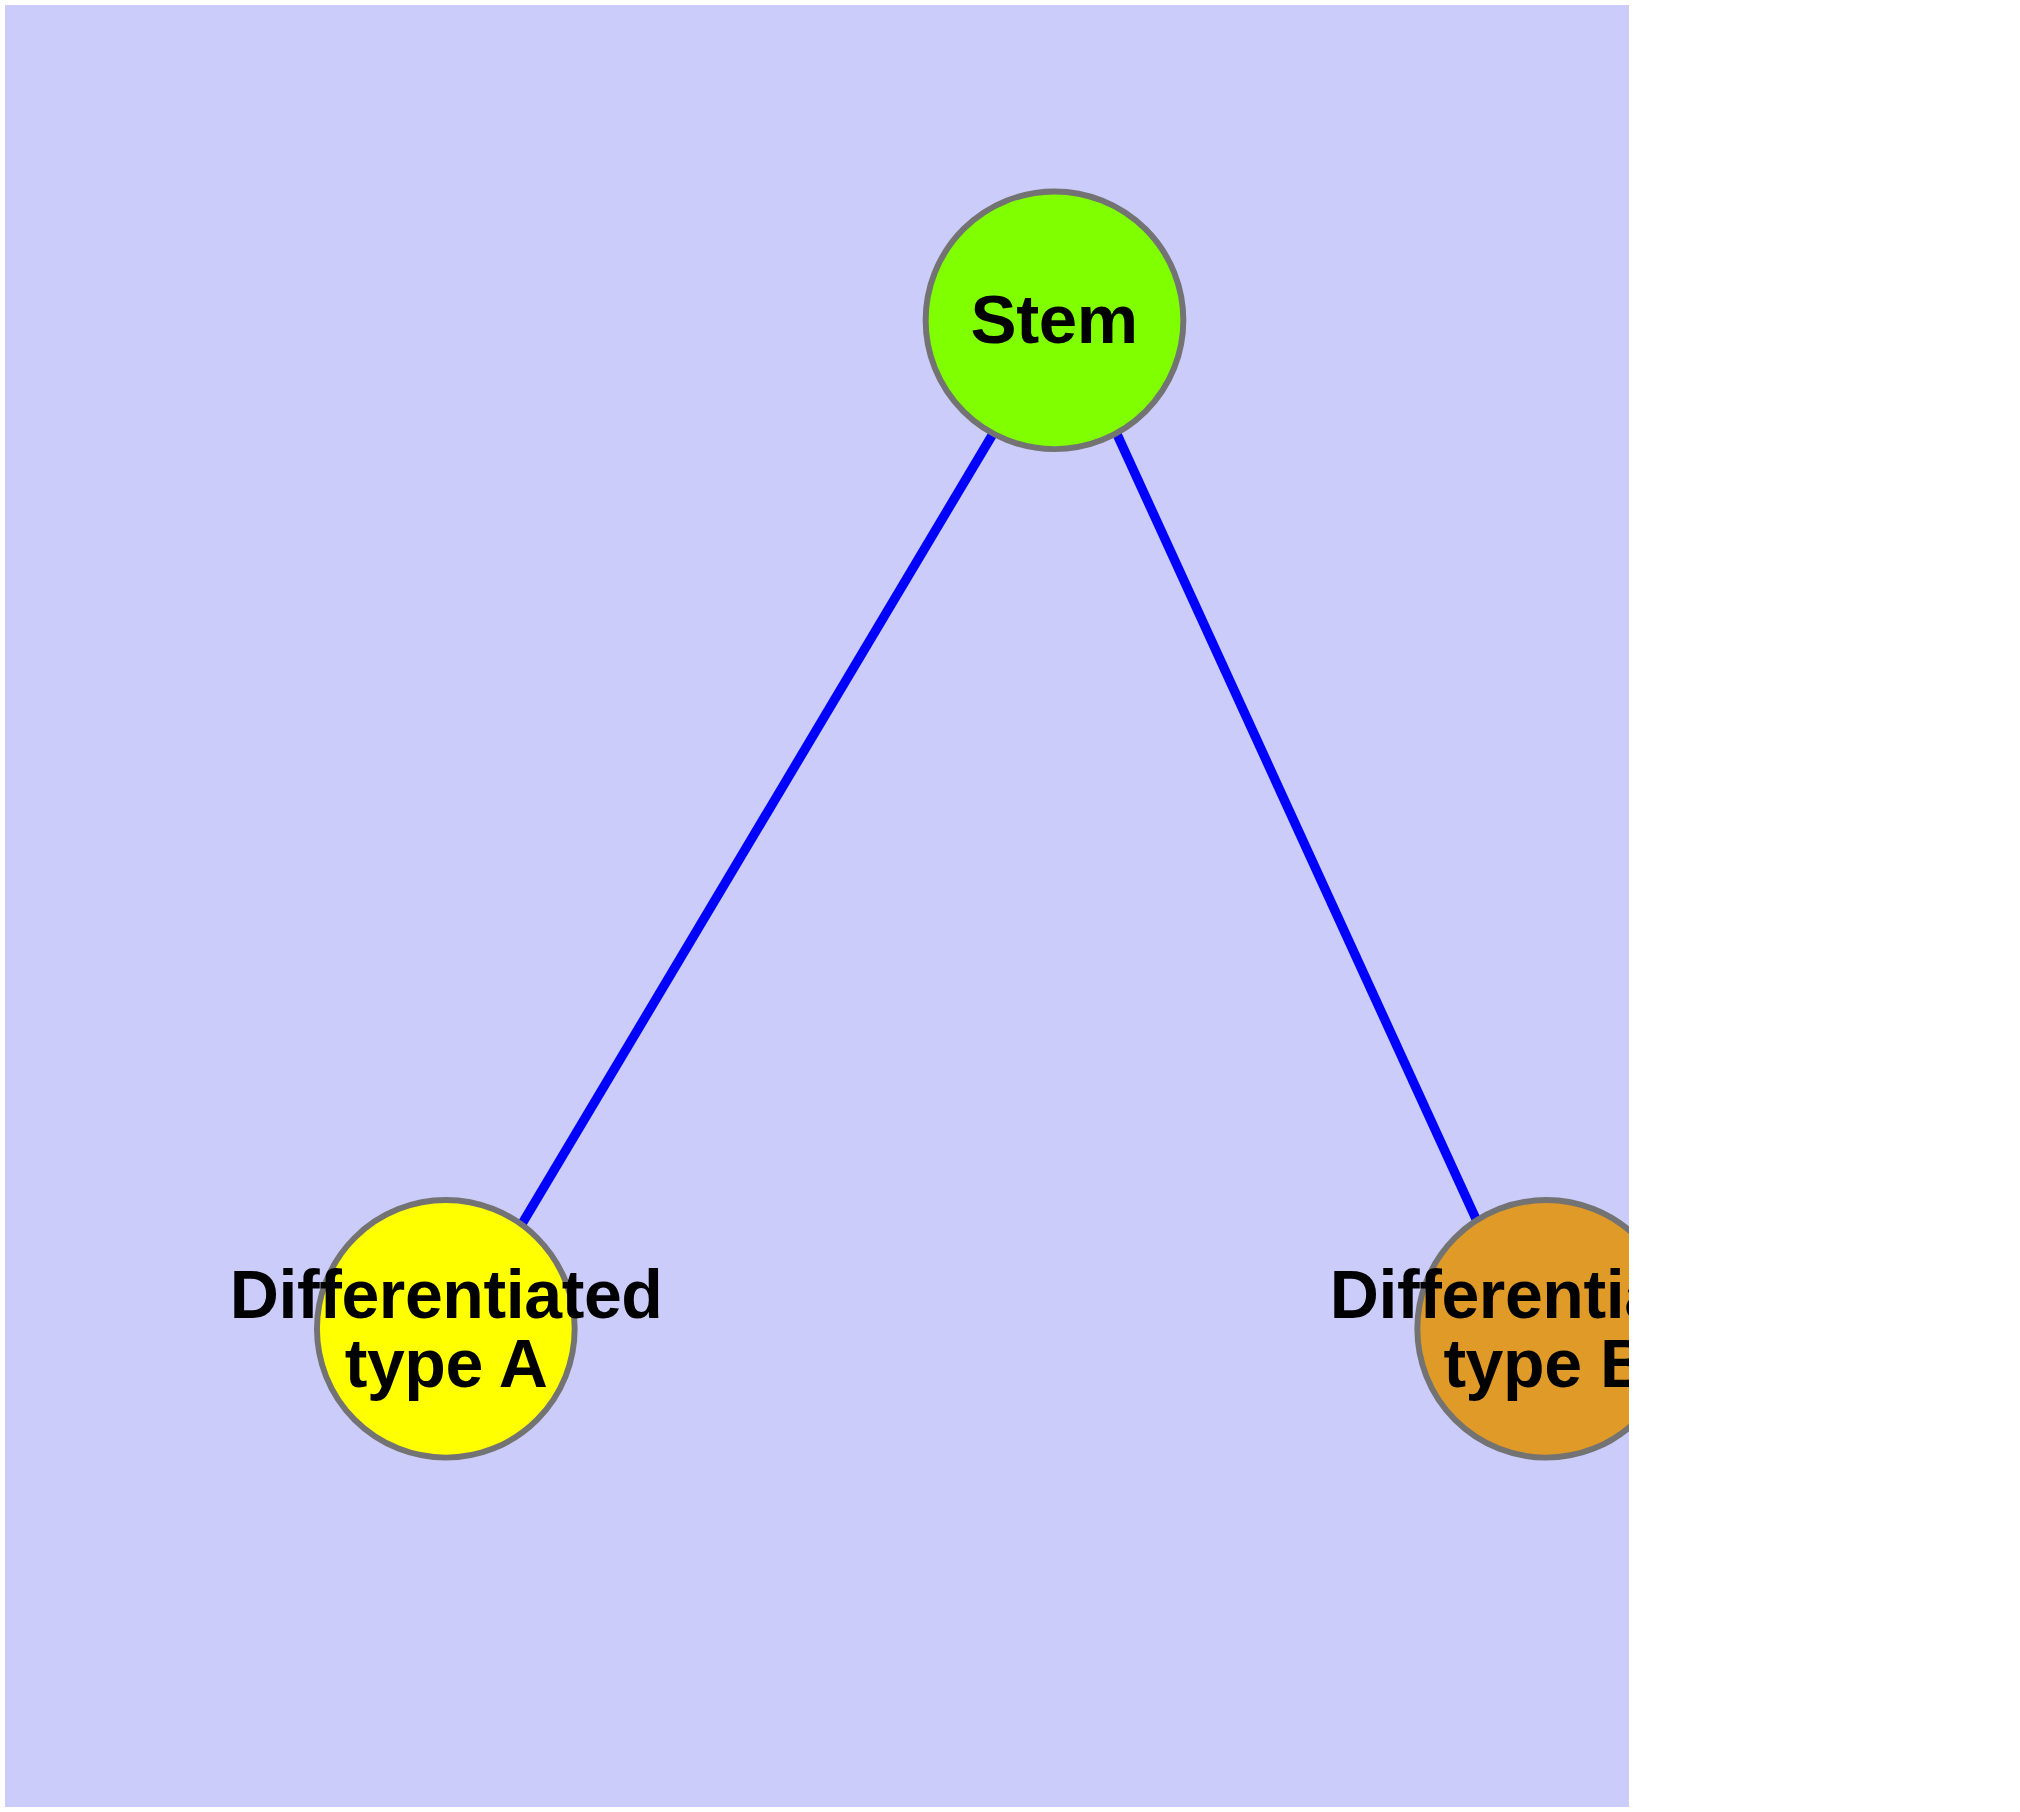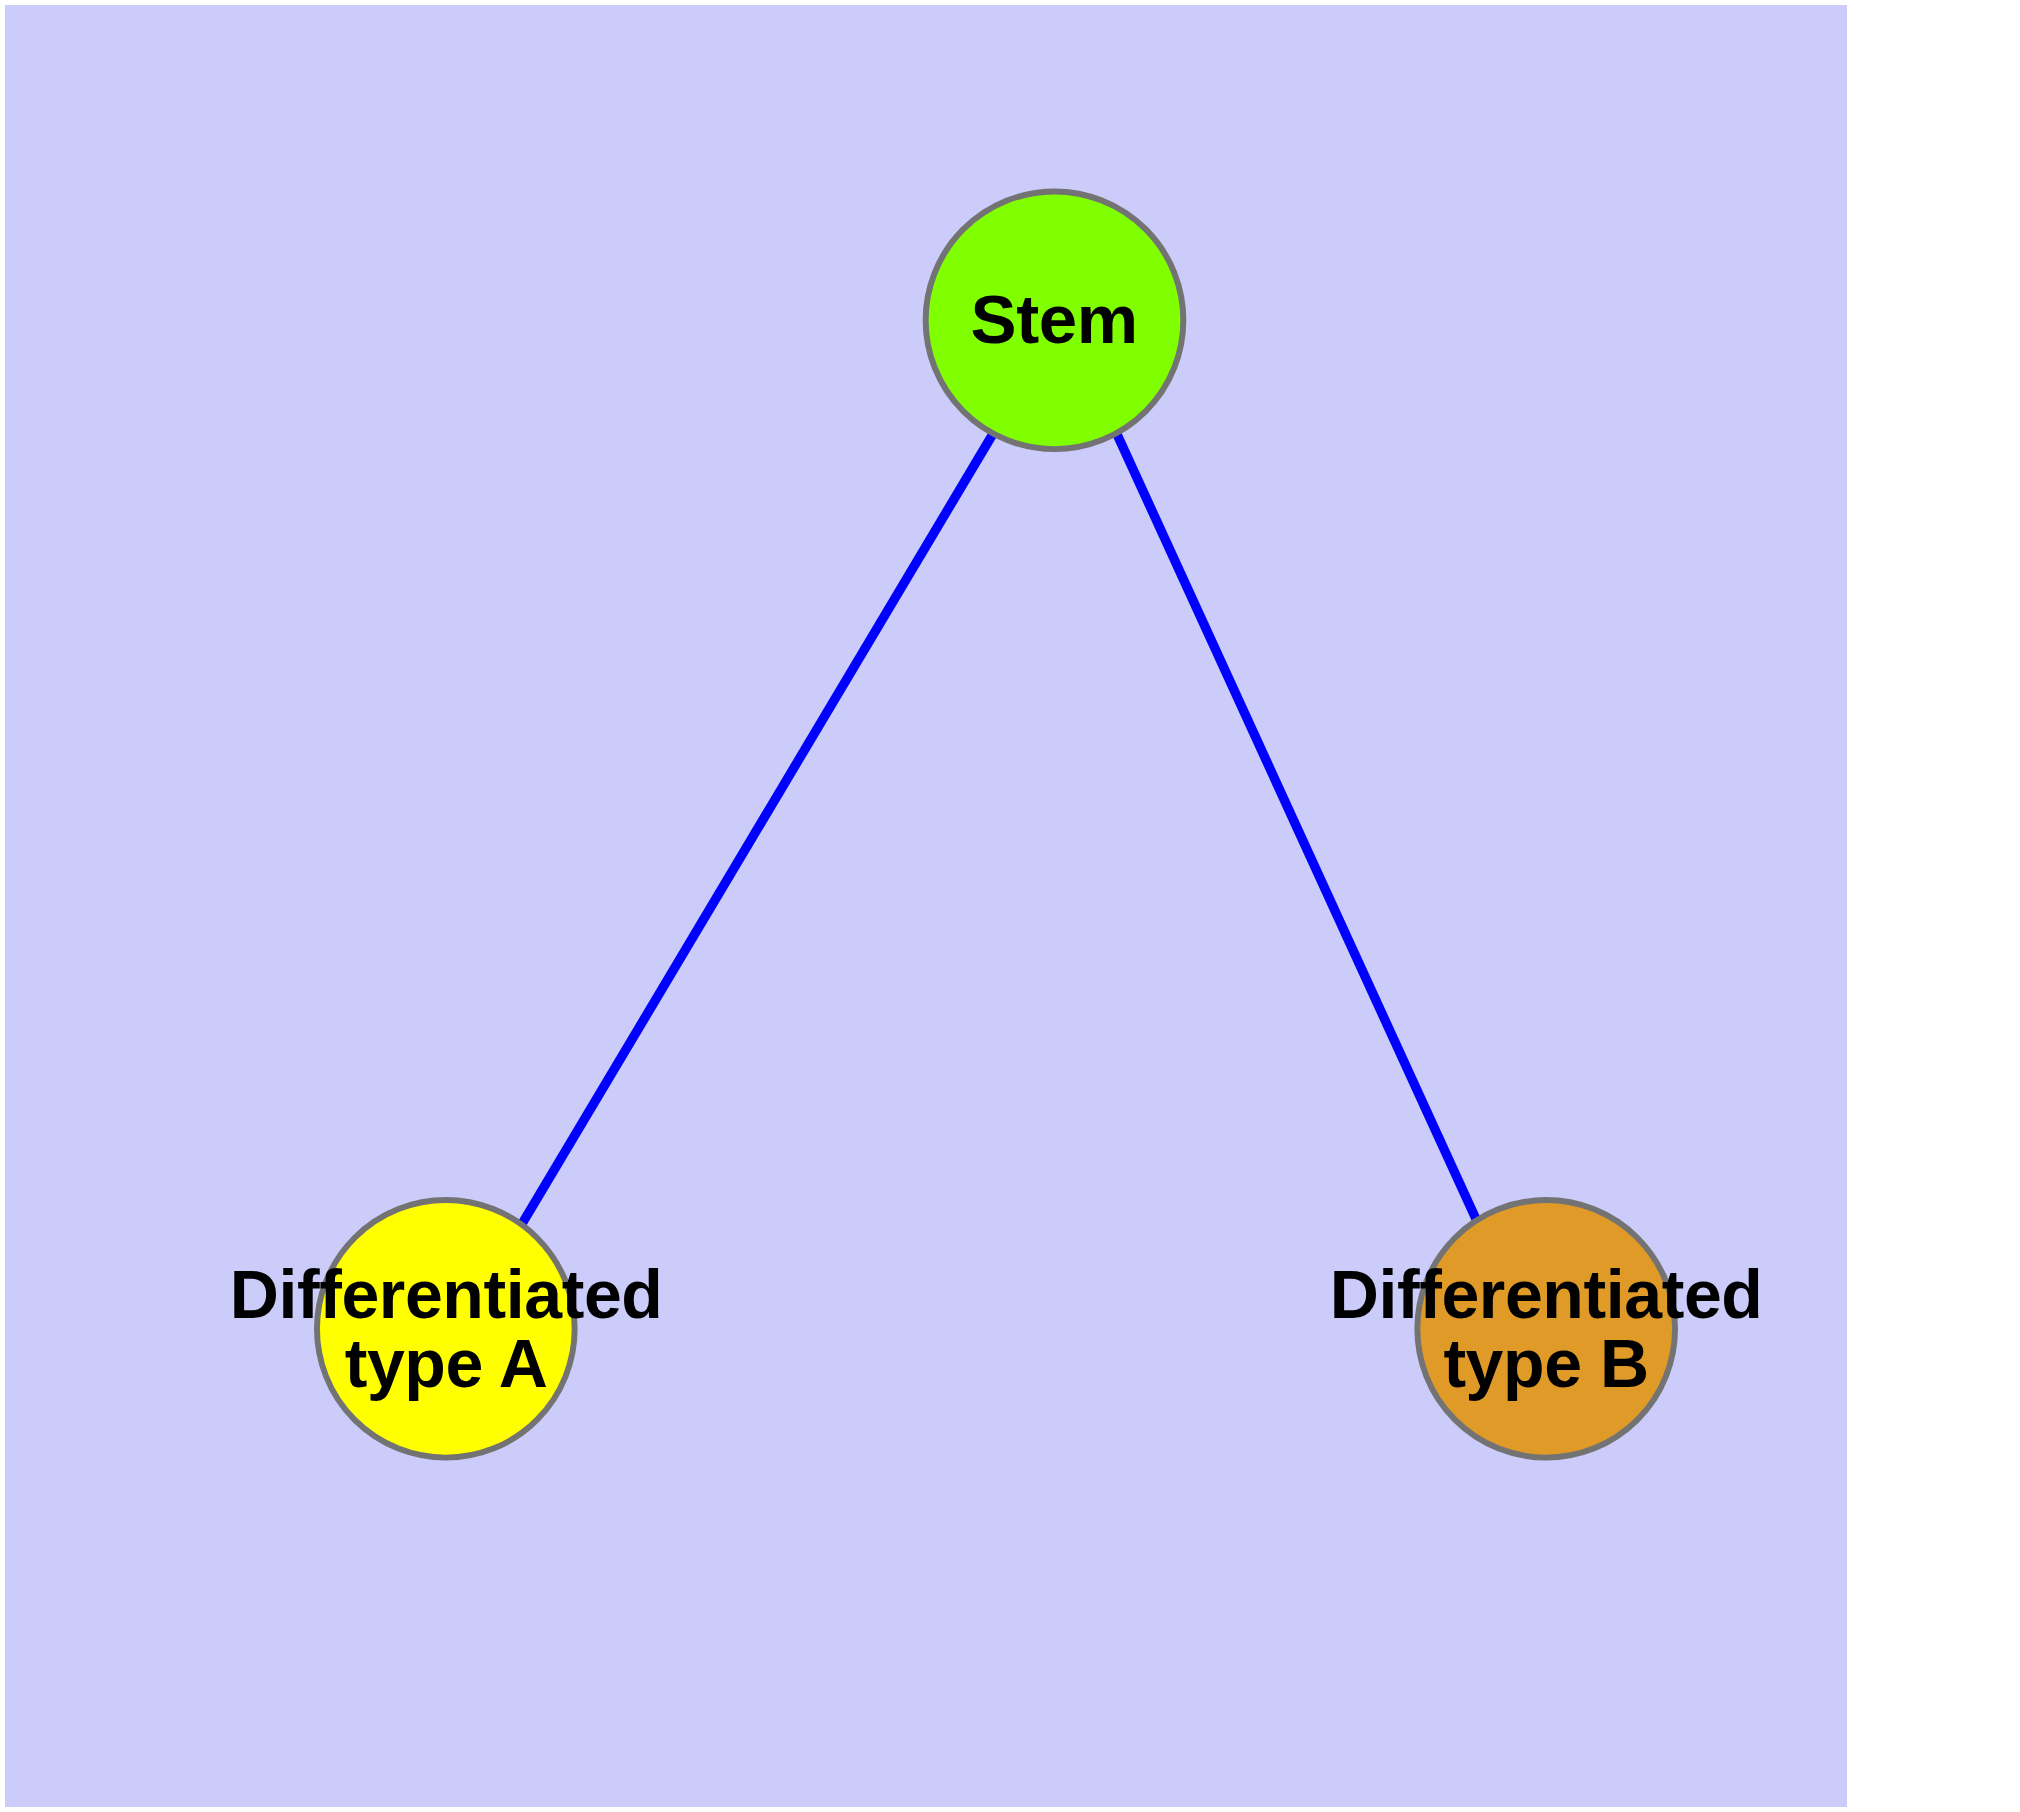--- a/index.html
+++ b/index.html
@@ -10,21 +10,21 @@
   }
   body {
     width: 2021px;
     height: 1812px;
     overflow: hidden;
     font-family: "Liberation Sans", sans-serif;
   }
 
   #canvas {
     position: relative;
-    width: 1847px;
+    width: 1629px;
     height: 1812px;
     background: #ffffff;
     overflow: hidden;
   }
 
   #plot-area {
     position: absolute;
     left: 5.1px;
     top: 5.1px;
     width: 2010px;

